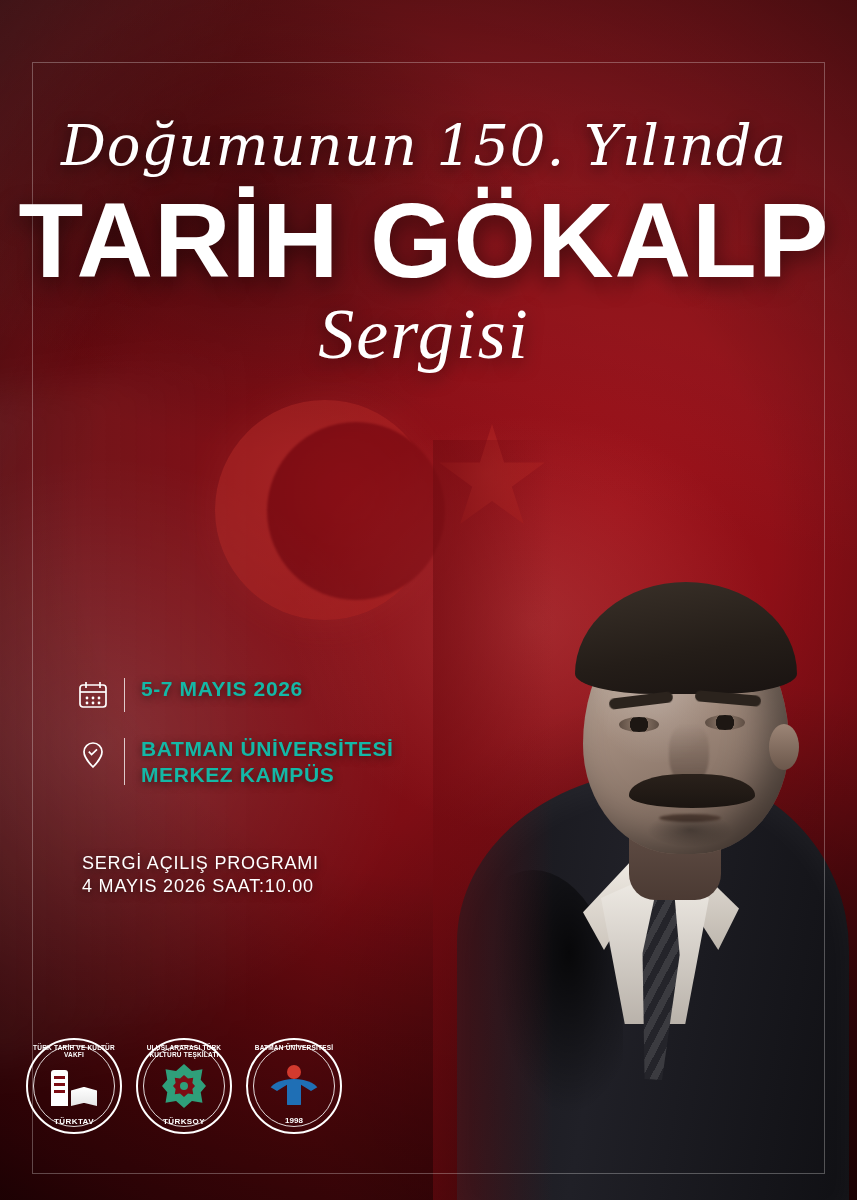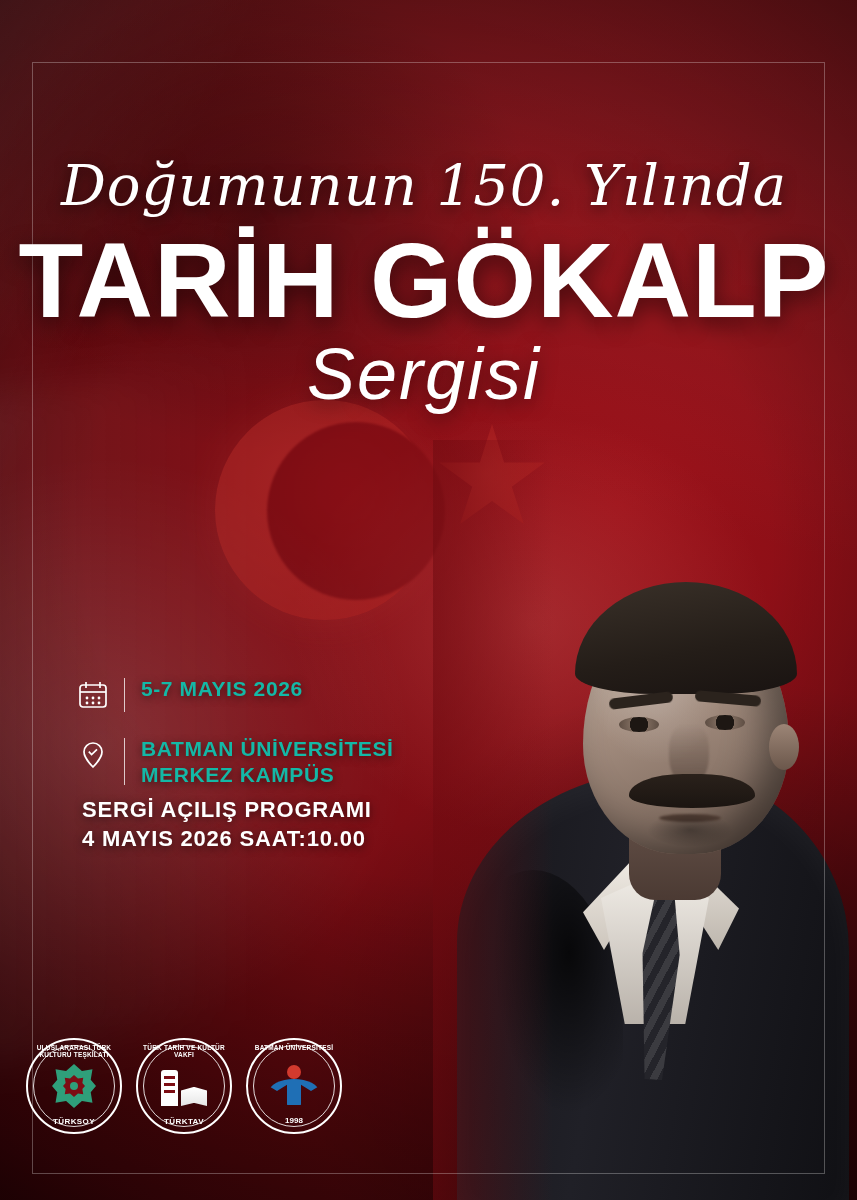--- a/index.html
+++ b/index.html
@@ -323,21 +323,20 @@
   }
 
   
   .headline {
     position: absolute;
     left: 0;
     top: 118px;
     width: 848px;
     text-align: center;
     color: #fff;
-    margin-top: 40px;
   }
   .script-top {
     font-family: "DejaVu Serif", serif;
     font-style: italic;
     font-size: 56px;
     line-height: 1;
     letter-spacing: 1px;
     text-shadow: 0 3px 14px rgba(0,0,0,.55);
     white-space: nowrap;
   }
@@ -346,21 +345,21 @@
     font-family: "Liberation Sans", sans-serif;
     font-weight: 700;
     font-size: 106px;
     line-height: .96;
     letter-spacing: 1px;
     text-shadow: 0 6px 22px rgba(0,0,0,.55);
     white-space: nowrap;
   }
   .script-bottom {
     margin-top: 6px;
-    font-family: Liberation Sans, sans-serif;
+    font-family: Liberation Serif, serif;
     font-style: italic;
     font-size: 72px;
     line-height: 1;
     letter-spacing: 2px;
     text-shadow: 0 4px 18px rgba(0,0,0,.5);
     white-space: nowrap;
   }
 
   
   .info {
@@ -392,24 +391,24 @@
     font-size: 21px;
     font-weight: 700;
     letter-spacing: .6px;
     line-height: 1.22;
     text-shadow: 0 2px 8px rgba(0,0,0,.5);
   }
 
   .program {
     position: absolute;
     left: 82px;
-    top: 796px;
+    top: 852px;
     color: #fff;
-    font-weight: 700;
-    font-size: 22px;
+    font-weight: 400;
+    font-size: 18px;
     line-height: 1.3;
     letter-spacing: .8px;
     text-shadow: 0 2px 9px rgba(0,0,0,.55);
   }
 
   
   .logos {
     position: absolute;
     left: 26px;
     bottom: 66px;
@@ -644,42 +643,42 @@
   <div class="program">
     <div>SERGİ AÇILIŞ PROGRAMI</div>
     <div>4 MAYIS 2026 SAAT:10.00</div>
   </div>
 
   <div class="logos">
 
     <div class="logo">
       <div class="logo-ring"></div>
       <div class="logo-ring inner"></div>
+      <div class="logo-arc-top">TÜRK TARİH VE KÜLTÜR VAKFI</div>
+      <div class="logo-core">
+        <div class="mark-turktav">
+          <div class="mk-tower"></div>
+          <div class="mk-book"></div>
+        </div>
+      </div>
+      <div class="logo-label">TÜRKTAV</div>
+    </div>
+
+    <div class="logo">
+      <div class="logo-ring"></div>
+      <div class="logo-ring inner"></div>
       <div class="logo-arc-top">ULUSLARARASI TÜRK KÜLTÜRÜ TEŞKİLATI</div>
       <div class="logo-core">
         <div class="mark-turksoy">
           <div class="mk-rosette"></div>
           <div class="mk-rosette-in"></div>
           <div class="mk-rosette-core"></div>
         </div>
       </div>
       <div class="logo-label">TÜRKSOY</div>
-    </div>
-
-    <div class="logo">
-      <div class="logo-ring"></div>
-      <div class="logo-ring inner"></div>
-      <div class="logo-arc-top">TÜRK TARİH VE KÜLTÜR VAKFI</div>
-      <div class="logo-core">
-        <div class="mark-turktav">
-          <div class="mk-tower"></div>
-          <div class="mk-book"></div>
-        </div>
-      </div>
-      <div class="logo-label">TÜRKTAV</div>
     </div>
 
     <div class="logo">
       <div class="logo-ring"></div>
       <div class="logo-ring inner"></div>
       <div class="logo-arc-top">BATMAN ÜNİVERSİTESİ</div>
       <div class="logo-core">
         <div class="mark-batman">
           <div class="mk-figure"></div>
           <div class="mk-arms"></div>

